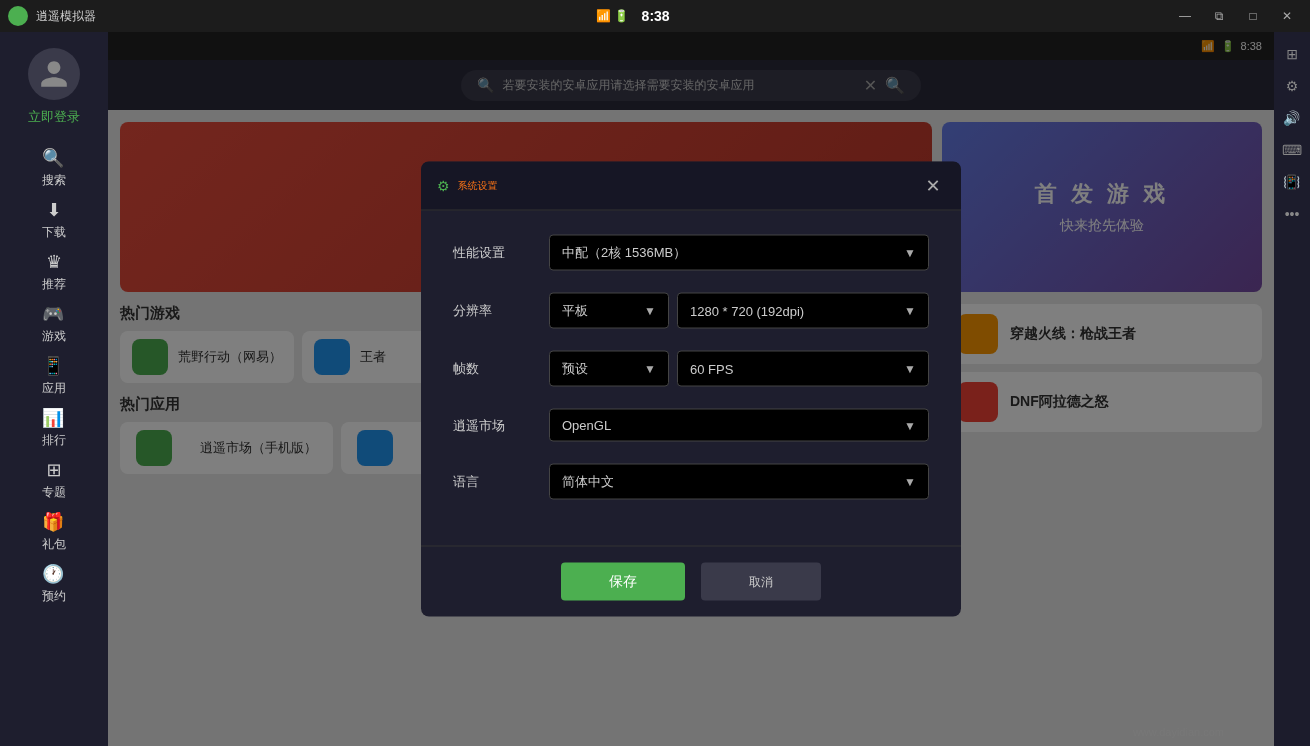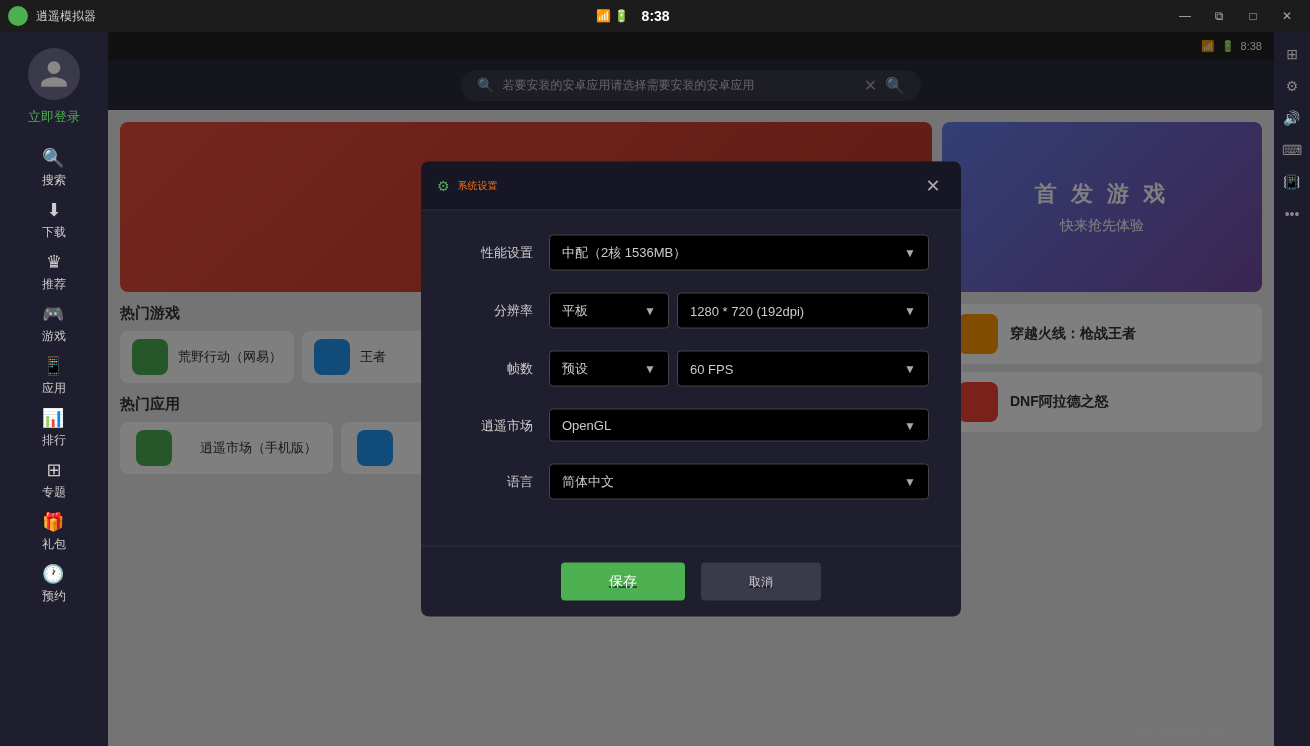--- a/index.html
+++ b/index.html
@@ -264,21 +264,21 @@
     .setting-row {
       display: flex;
       align-items: center;
       margin-bottom: 22px;
       gap: 16px;
     }
     .setting-label {
       width: 80px;
       color: #ccc;
       font-size: 13px;
-      text-align: right;
+      text-align: left;
       flex-shrink: 0;
     }
     .setting-control { flex: 1; }
     .select-box {
       width: 100%;
       background: #000000;
       border: 1px solid #444;
       border-radius: 4px;
       padding: 8px 12px;
       color: #ccc;
@@ -292,21 +292,20 @@
     .select-group { display: flex; gap: 8px; }
     .select-group .select-box { flex: 1; }
 
     
     .dialog-footer {
       padding: 16px 32px;
       display: flex;
       justify-content: center;
       gap: 16px;
       border-top: 1px solid #333;
-      text-decoration: underline;
     }
     .btn-save {
       background: #4CAF50;
       color: white;
       border: none;
       border-radius: 4px;
       padding: 10px 48px;
       font-size: 14px;
       cursor: pointer;
       font-family: inherit;

